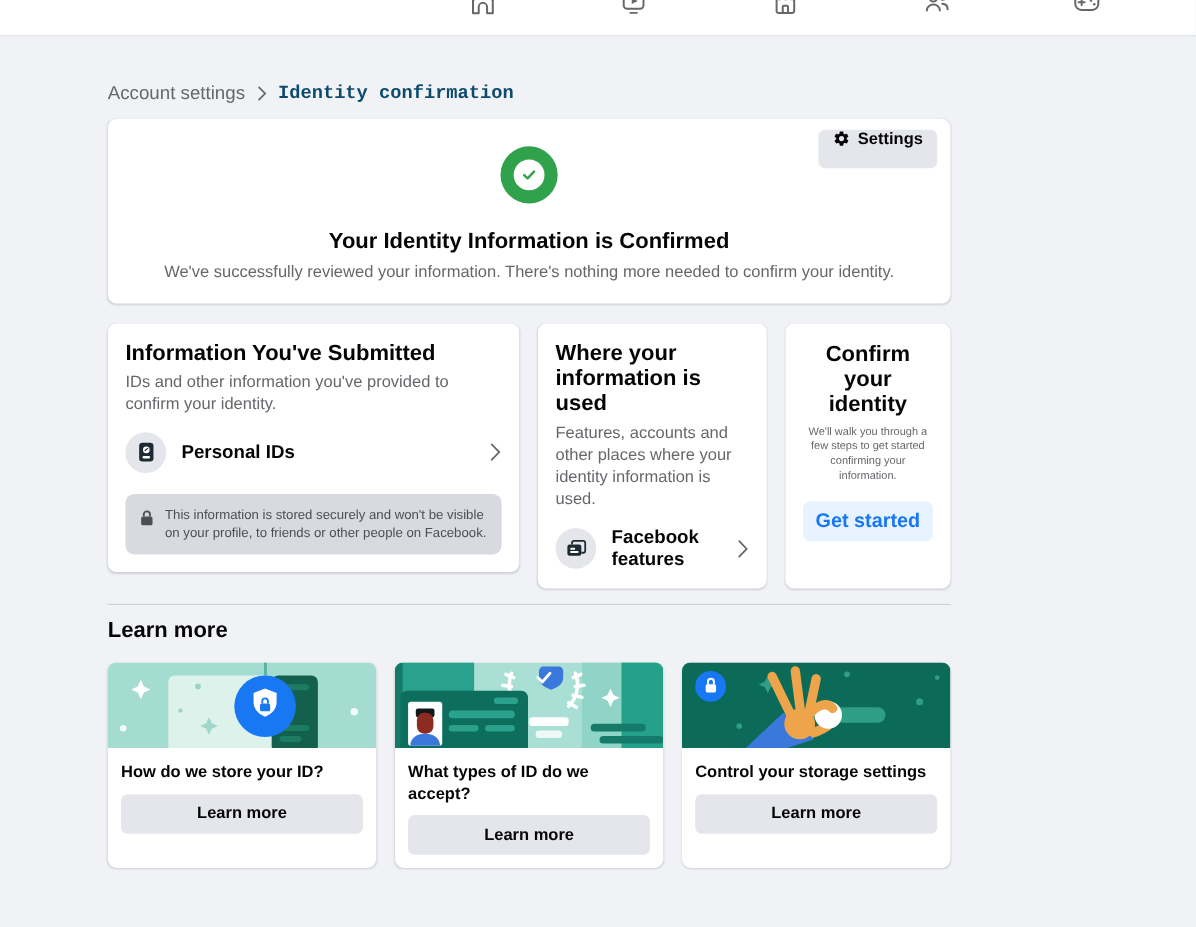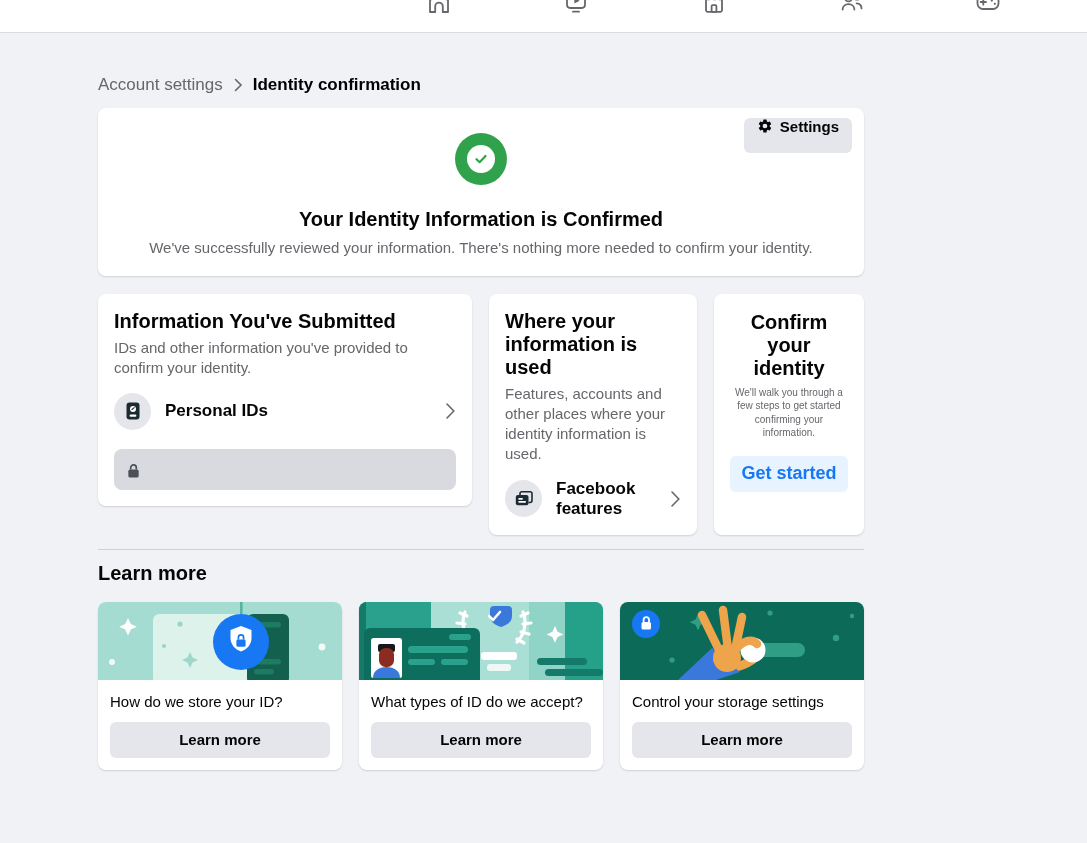--- a/index.html
+++ b/index.html
@@ -17,21 +17,21 @@
   }
   .nav-icon { position: absolute; top: -12px; width: 28px; height: 28px; color: #65676b; cursor: pointer; }
   .nav-icon svg { width: 28px; height: 28px; display: block; }
 
   
   .content { width: 766px; margin-left: 98px; }
 
   .breadcrumb { margin-top: 42px; display: flex; align-items: center; gap: 10px; font-size: 17px; }
   .breadcrumb .parent { color: #65676b; cursor: pointer; }
   .breadcrumb .sep { display: flex; color: #65676b; }
-  .breadcrumb .current { font-weight: 700; color: #000000; }
+  .breadcrumb .current { font-weight: 700; color: #0c4a6e; font-family: Liberation Mono, monospace; }
 
   .card {
     background: #fff; border-radius: 8px;
     box-shadow: 0 1px 2px rgba(0,0,0,.14);
   }
 
   
   .hero { margin-top: 13px; position: relative; padding: 25px 24px 18px; text-align: center; }
   .settings-btn {
     position: absolute; top: 10px; right: 12px;
@@ -83,21 +83,21 @@
   }
 
   
   .divider { border: none; border-top: 1px solid #ced0d4; margin-top: 14px; }
   .learn-heading { font-size: 20px; font-weight: 700; margin-top: 12px; }
   .learn-row { display: flex; gap: 17px; margin-top: 17px; }
   .learn-card { width: 244px; flex: none; overflow: hidden; }
   .illus { height: 78px; position: relative; overflow: hidden; }
   .illus svg { position: absolute; left: 0; top: 0; }
   .learn-body { padding: 12px; }
-  .learn-title { font-size: 15px; font-weight: 400; line-height: 1.32; }
+  .learn-title { font-size: 15px; font-weight: 700; line-height: 1.32; }
   .learn-btn {
     margin-top: 10px; width: 100%; height: 36px; border: none; border-radius: 6px;
     background: #e4e6eb; color: #050505; font-family: inherit;
     font-size: 15px; font-weight: 600; cursor: pointer;
   }
 </style>
 </head>
 <body>
 
 <div class="topnav">
@@ -187,20 +187,21 @@
             <svg width="12" height="18" viewBox="0 0 12 18">
                 <path d="M3 2 L9.8 9 L3 16" stroke="#65676b" stroke-width="1.6" fill="none" stroke-linecap="round"></path>
               </svg>
           </span>
         </div>
         <div class="privacy-note">
           <svg width="15" height="16" viewBox="0 0 16 17">
             <rect x="2.5" y="7" width="11" height="8.5" rx="1.8" fill="#4b4f56"></rect>
             <path d="M5 7 V5 a3 3 0 0 1 6 0 v2" fill="none" stroke="#4b4f56" stroke-width="1.8"></path>
           </svg>
+          <span>This information is stored securely and won't be visible on your profile, to friends or other people on Facebook.</span>
         </div>
       </div>
     </div>
 
     <div class="col-right">
       <div class="card info-card">
         <h2>Where your information is used</h2>
         <div class="desc">Features, accounts and other places where your identity information is used.</div>
         <div class="link-row">
           <span class="icon-circle">

